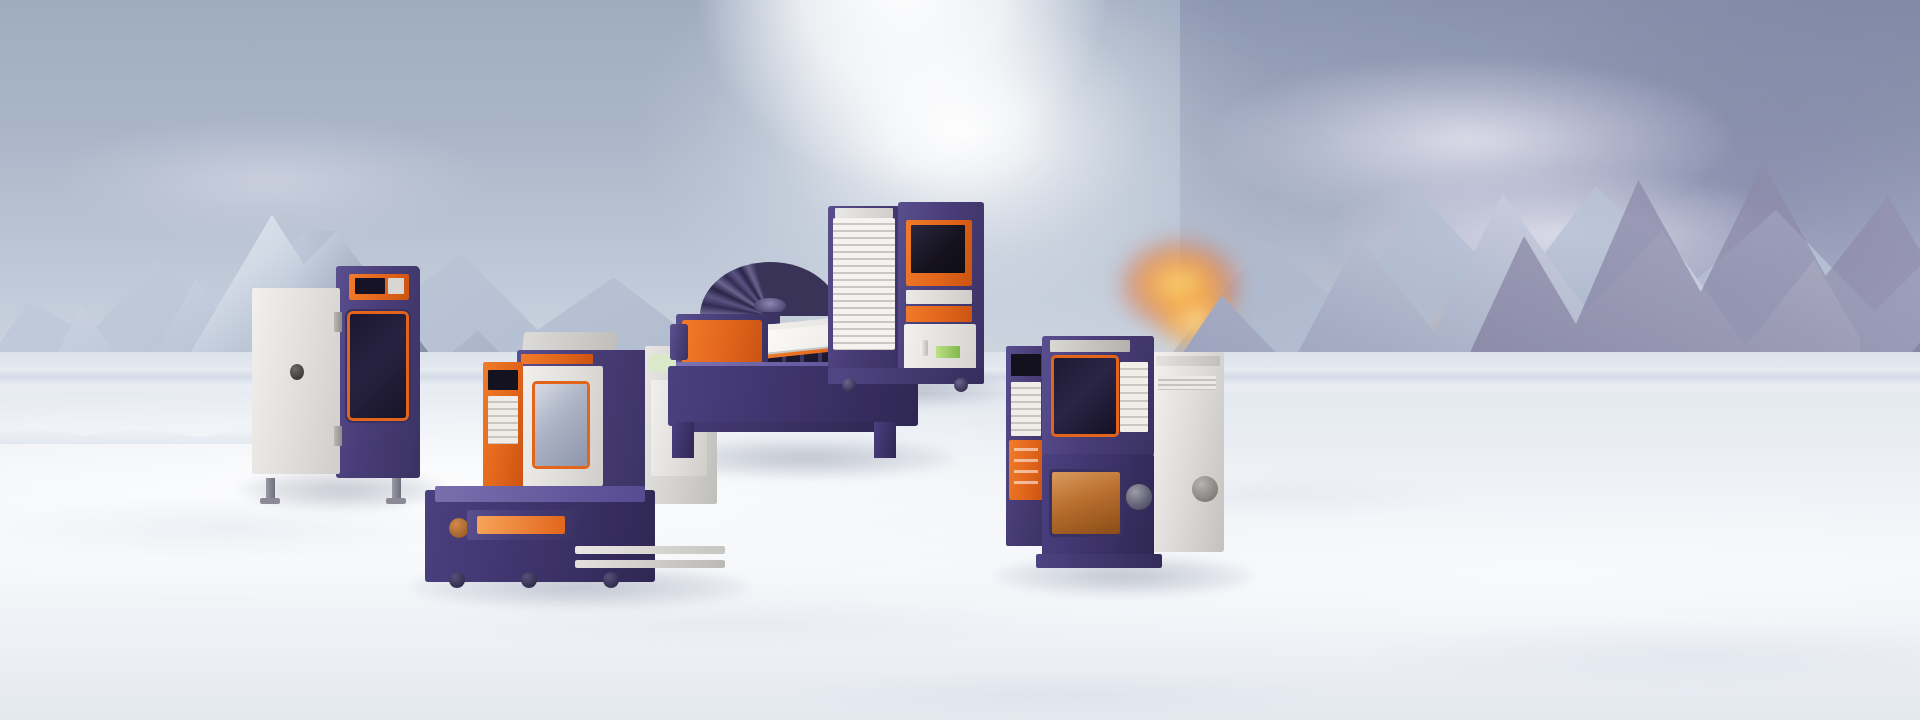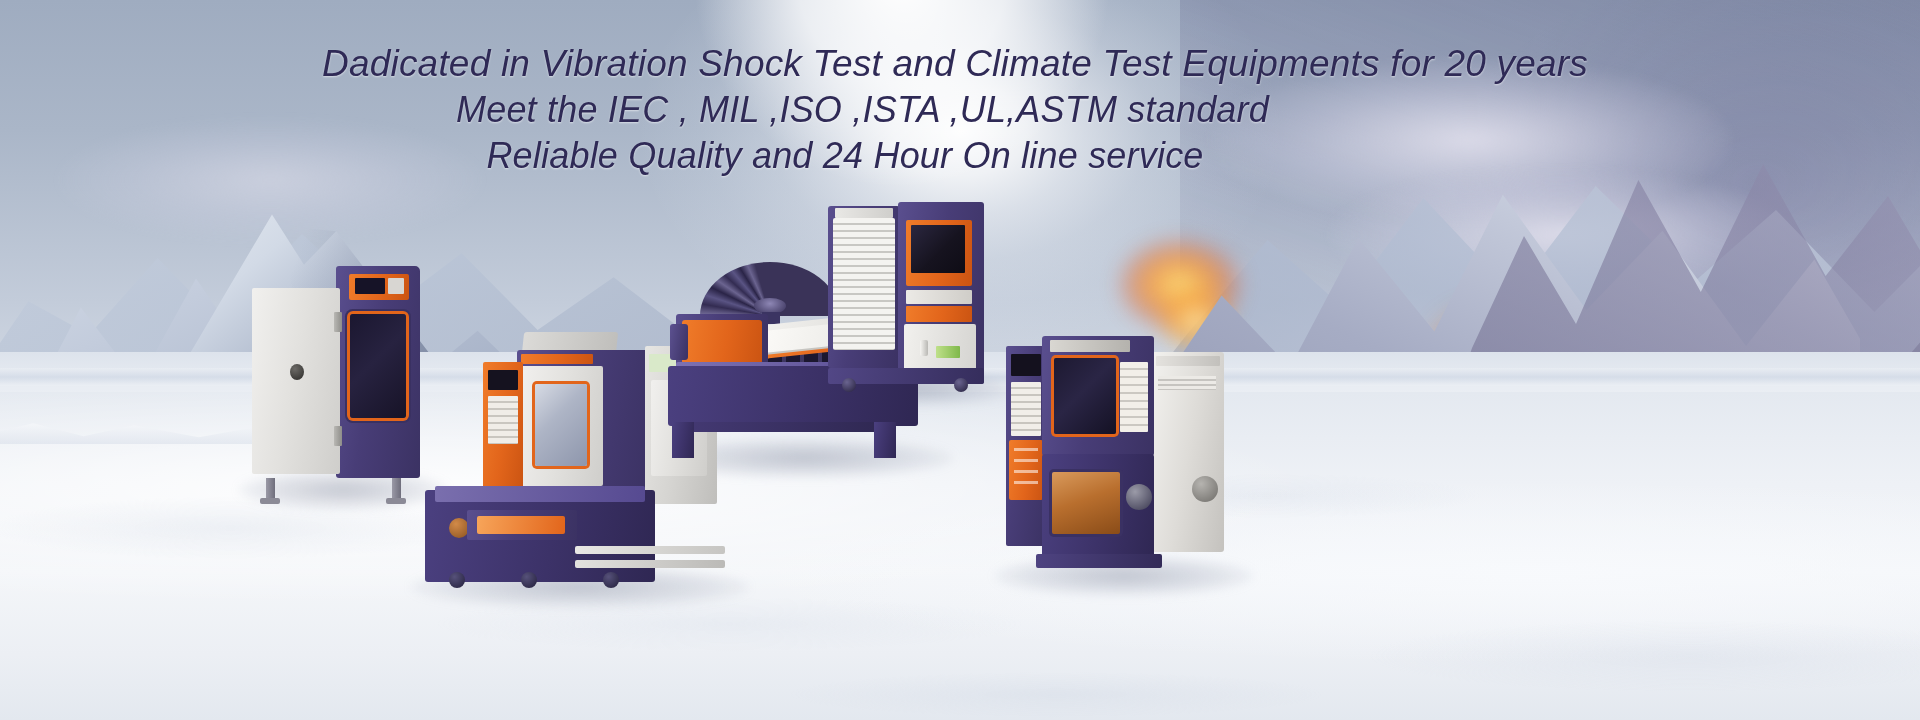--- a/index.html
+++ b/index.html
@@ -357,25 +357,20 @@
   <div class="mt mt-mid-l"></div>
   <div class="mt mt-peak"></div>
   <div class="mt mt-peak-shadow"></div>
 
   <div class="snow-far"></div>
   <div class="snow-band"></div>
   <div class="snow-main"></div>
   <div class="snow-tex"></div>
   <div class="ice-ridge"></div>
 
-  <div class="headline">
-    <span class="hl-line hl-1">Dadicated in  Vibration Shock Test and Climate Test Equipments for 20 years</span>
-    <span class="hl-line hl-2">Meet the IEC , MIL ,ISO ,ISTA ,UL,ASTM  standard</span>
-    <span class="hl-line hl-3">Reliable Quality and 24 Hour On line service</span>
-  </div>
 
   <div class="shadow-under" style="left:238px;top:470px;width:210px;height:40px;"></div>
   <div class="equip" id="m1">
     <div class="body pur"></div>
     <div class="door gry"></div>
     <div class="ctrl org"></div>
     <div class="lcd"></div>
     <div class="lcd2"></div>
     <div class="win"></div>
     <div class="knob"></div>

